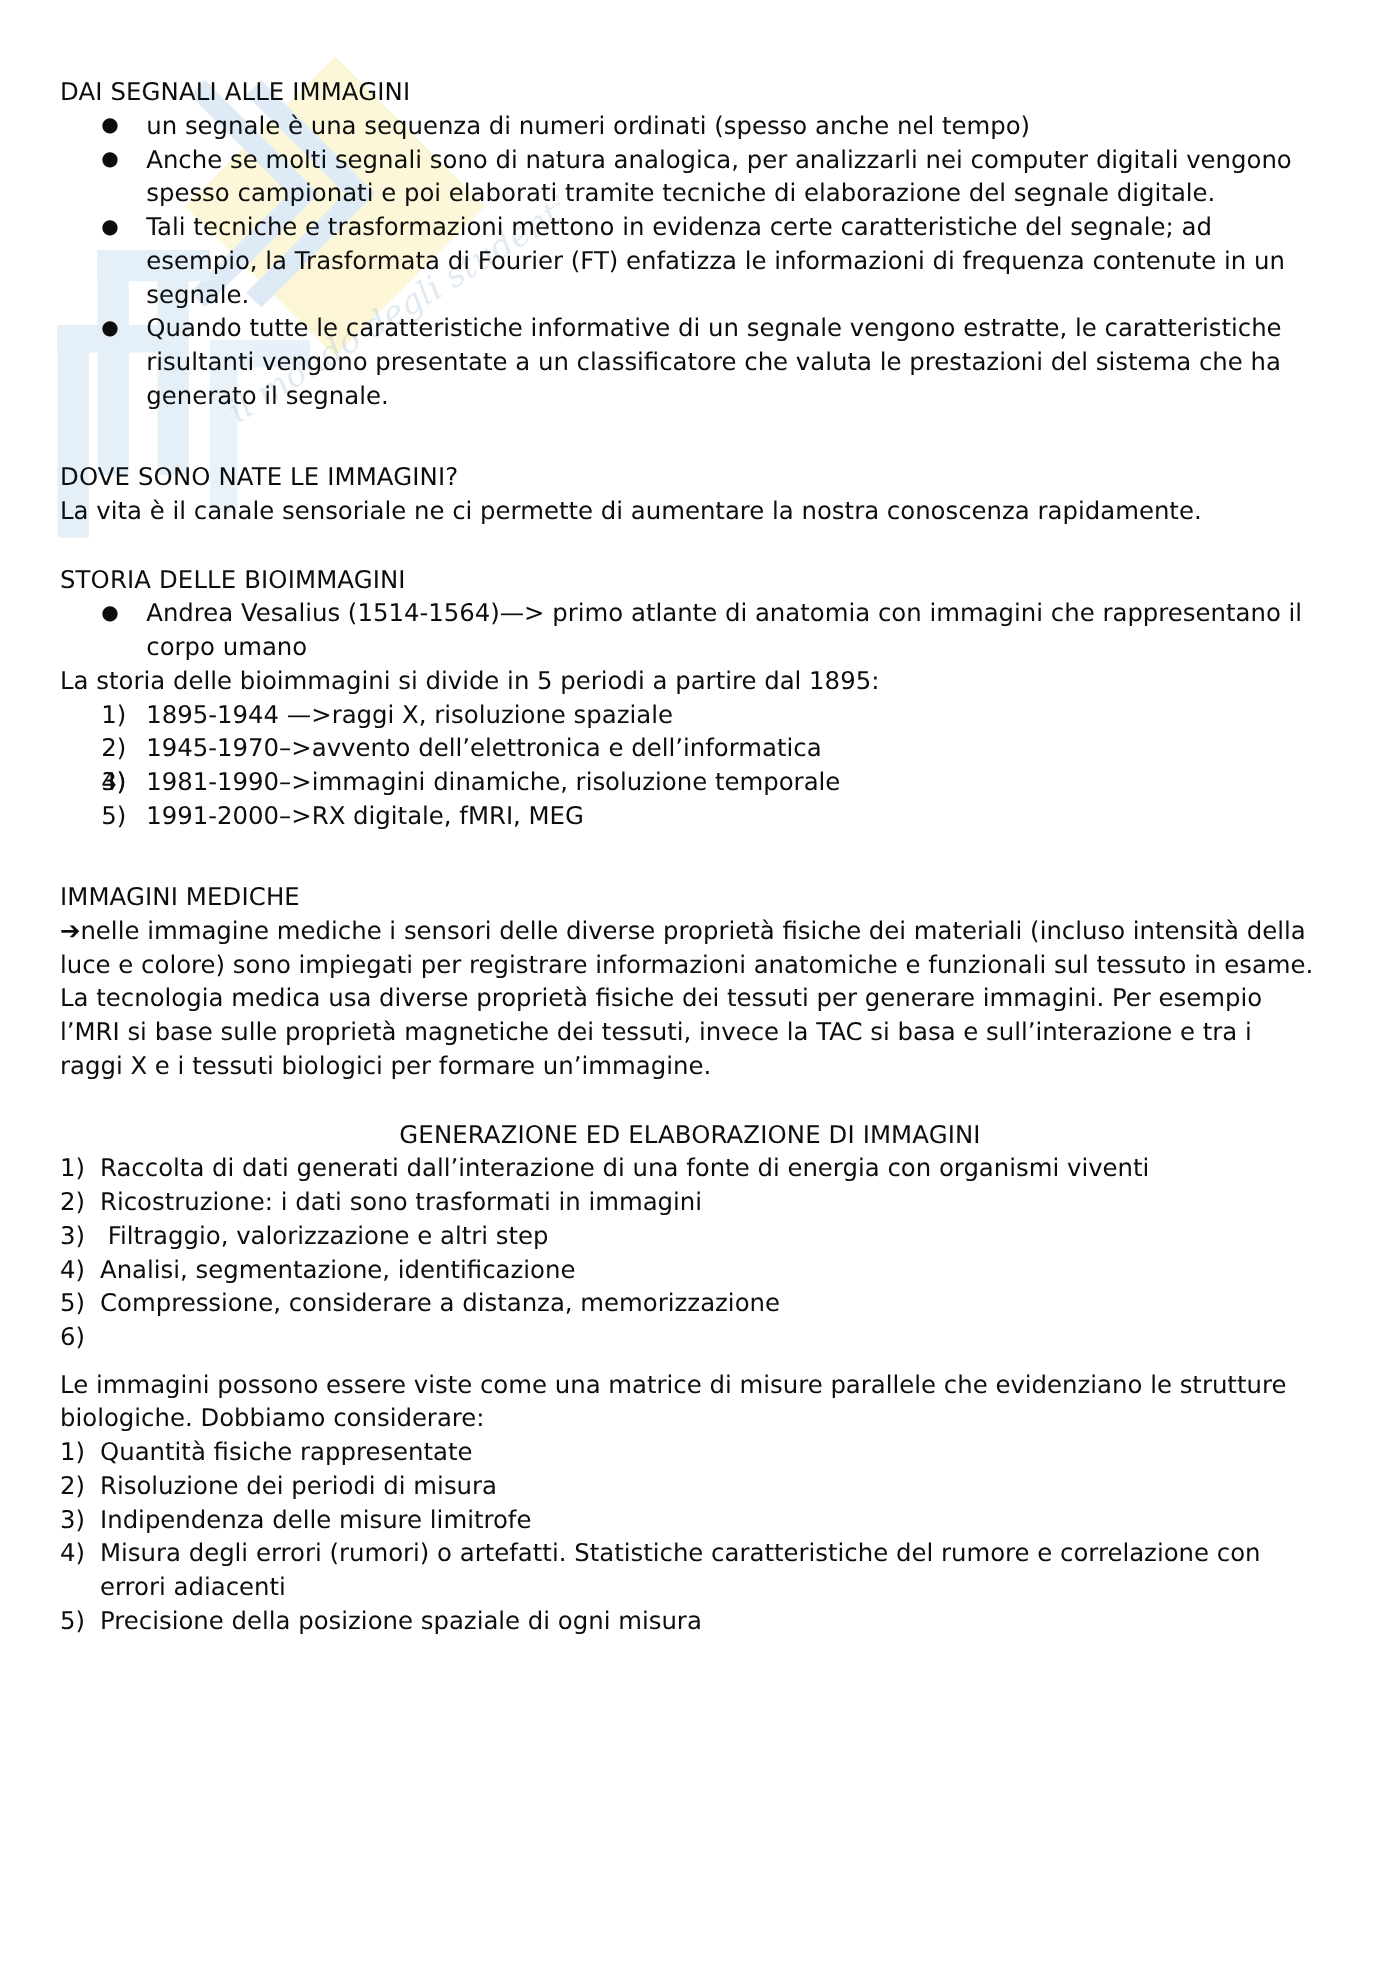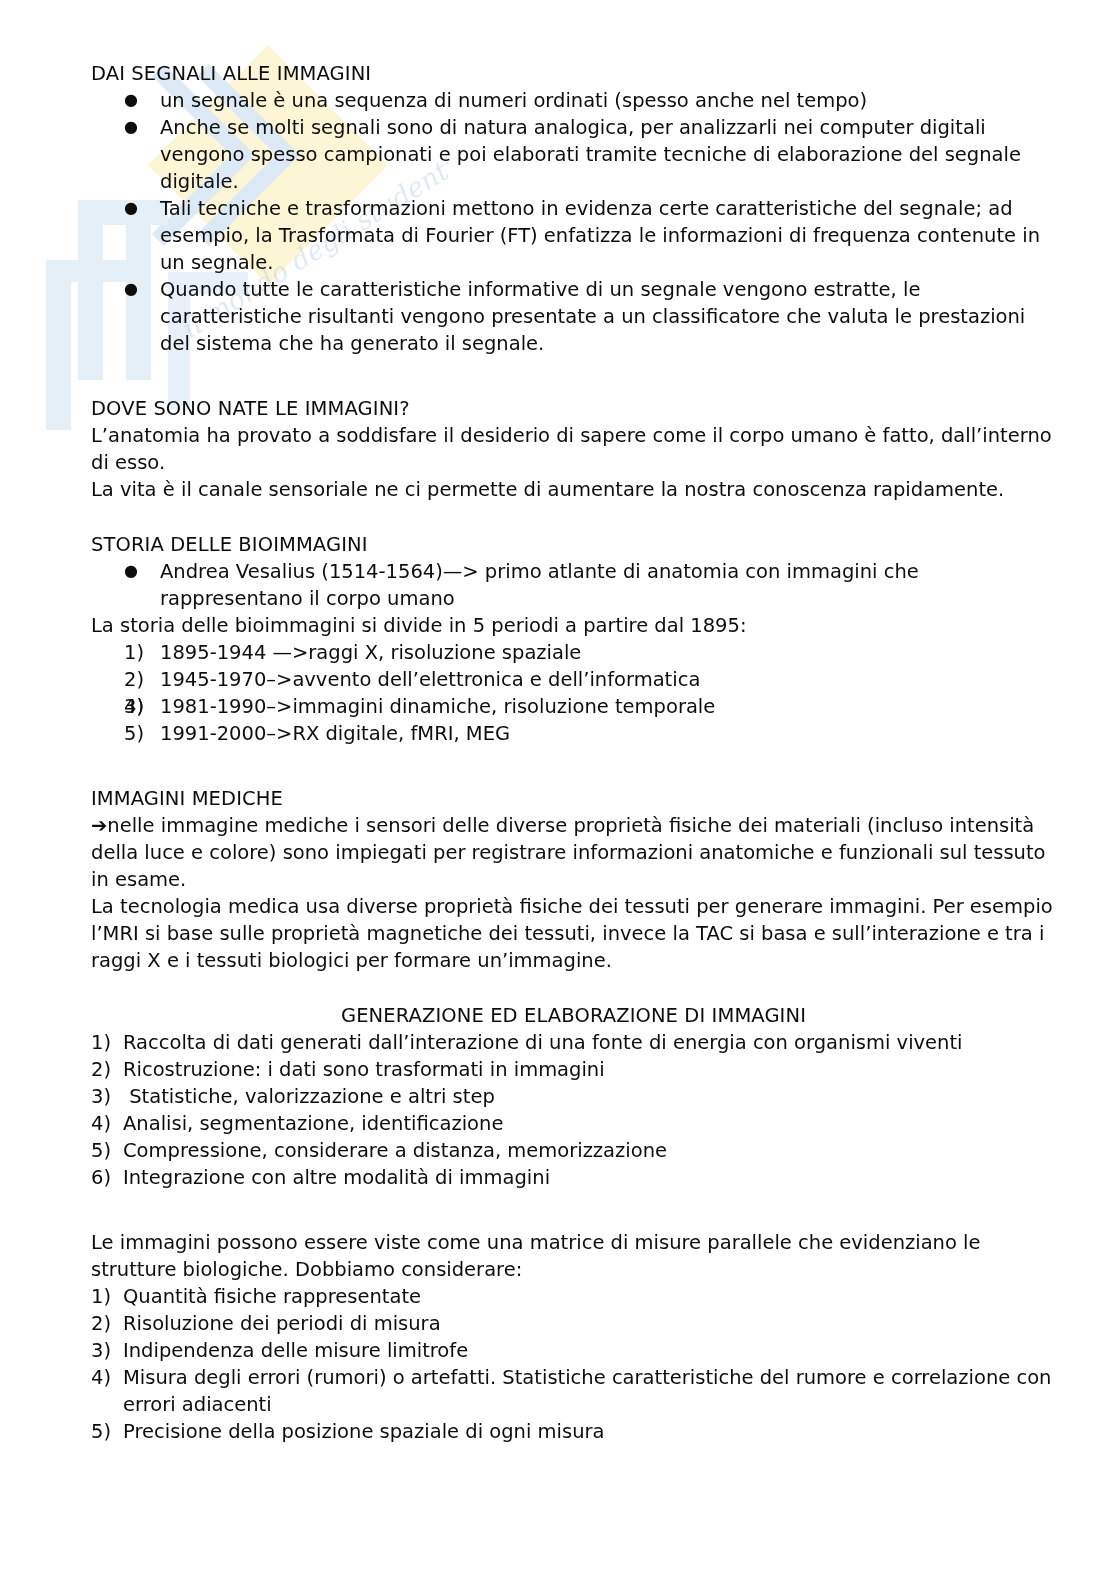--- a/index.html
+++ b/index.html
@@ -27,21 +27,21 @@
     height: 500px;
     pointer-events: none;
     z-index: 0;
   }
   .wm-svg { width: 100%; height: 100%; display: block; }
 
   
   .content {
     position: relative;
     z-index: 2;
-    padding: 60px 60px 0 91px;
+    padding: 60px 60px 0 48px;
     font-size: 19.5px;
     line-height: 1.385;
     color: #0d0d0d;
   }
 
   .block { margin: 0 0 0 0; }
 
   .heading {
     margin: 0;
     font-size: 19.5px;
@@ -158,21 +158,20 @@
         <li><span class="bullet-mark">●</span><span>Anche se molti segnali sono di natura analogica, per analizzarli nei computer digitali vengono spesso campionati e poi elaborati tramite tecniche di elaborazione del segnale digitale.</span></li>
         <li><span class="bullet-mark">●</span><span>Tali tecniche e trasformazioni mettono in evidenza certe caratteristiche del segnale; ad esempio, la Trasformata di Fourier (FT) enfatizza le informazioni di frequenza contenute in un segnale.</span></li>
         <li><span class="bullet-mark">●</span><span>Quando tutte le caratteristiche informative di un segnale vengono estratte, le caratteristiche risultanti vengono presentate a un classificatore che valuta le prestazioni del sistema che ha generato il segnale.</span></li>
       </ul>
     </div>
 
     <div class="spacer-lg"></div>
 
     <div class="block">
       <div class="heading">DOVE SONO NATE LE IMMAGINI?</div>
-      <p class="para">L’anatomia ha provato a soddisfare il desiderio di sapere come il corpo umano è fatto, dall’interno di esso.</p>
       <p class="para">La vita è il canale sensoriale ne ci permette di aumentare la nostra conoscenza rapidamente.</p>
     </div>
 
     <div class="spacer-md"></div>
 
     <div class="block">
       <div class="heading">STORIA DELLE BIOIMMAGINI</div>
       <ul class="bullets">
         <li><span class="bullet-mark">●</span><span>Andrea Vesalius (1514-1564)—&gt; primo atlante di anatomia con immagini che rappresentano il corpo umano</span></li>
       </ul>
@@ -194,24 +193,24 @@
       <p class="para">La tecnologia medica usa diverse proprietà fisiche dei tessuti per generare immagini. Per esempio l’MRI si base sulle proprietà magnetiche dei tessuti, invece la TAC si basa e sull’interazione e tra i raggi X e i tessuti biologici per formare un’immagine.</p>
     </div>
 
     <div class="spacer-md"></div>
 
     <div class="block">
       <div class="heading centered">GENERAZIONE ED ELABORAZIONE DI IMMAGINI</div>
       <ol class="num-flush">
         <li><span class="num-mark">1)</span><span>Raccolta di dati generati dall’interazione di una fonte di energia con organismi viventi</span></li>
         <li><span class="num-mark">2)</span><span>Ricostruzione: i dati sono trasformati in immagini</span></li>
-        <li><span class="num-mark">3)</span><span> Statistiche, valorizzazione e altri step</span></li>
+        <li><span class="num-mark">3)</span><span> Filtraggio, valorizzazione e altri step</span></li>
         <li><span class="num-mark">4)</span><span>Analisi, segmentazione, identificazione</span></li>
         <li><span class="num-mark">5)</span><span>Compressione, considerare a distanza, memorizzazione</span></li>
-        <li><span class="num-mark">6)</span><span>Integrazione con altre modalità di immagini</span></li>
+        <li><span class="num-mark">6)</span></li>
       </ol>
     </div>
 
     <div class="spacer-lg"></div>
 
     <div class="block">
       <p class="para">Le immagini possono essere viste come una matrice di misure parallele che evidenziano le strutture biologiche. Dobbiamo considerare:</p>
       <ol class="num-flush">
         <li><span class="num-mark">1)</span><span>Quantità fisiche rappresentate</span></li>
         <li><span class="num-mark">2)</span><span>Risoluzione dei periodi di misura</span></li>

